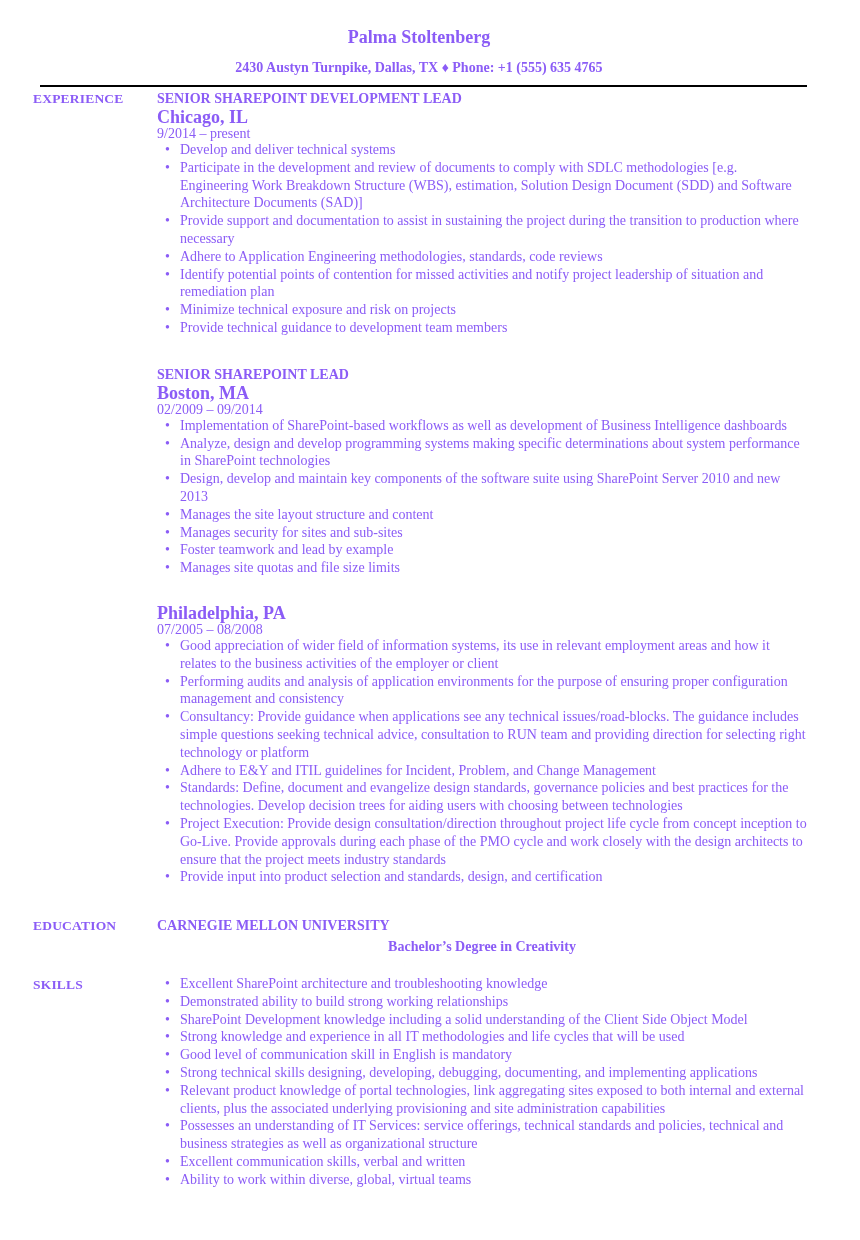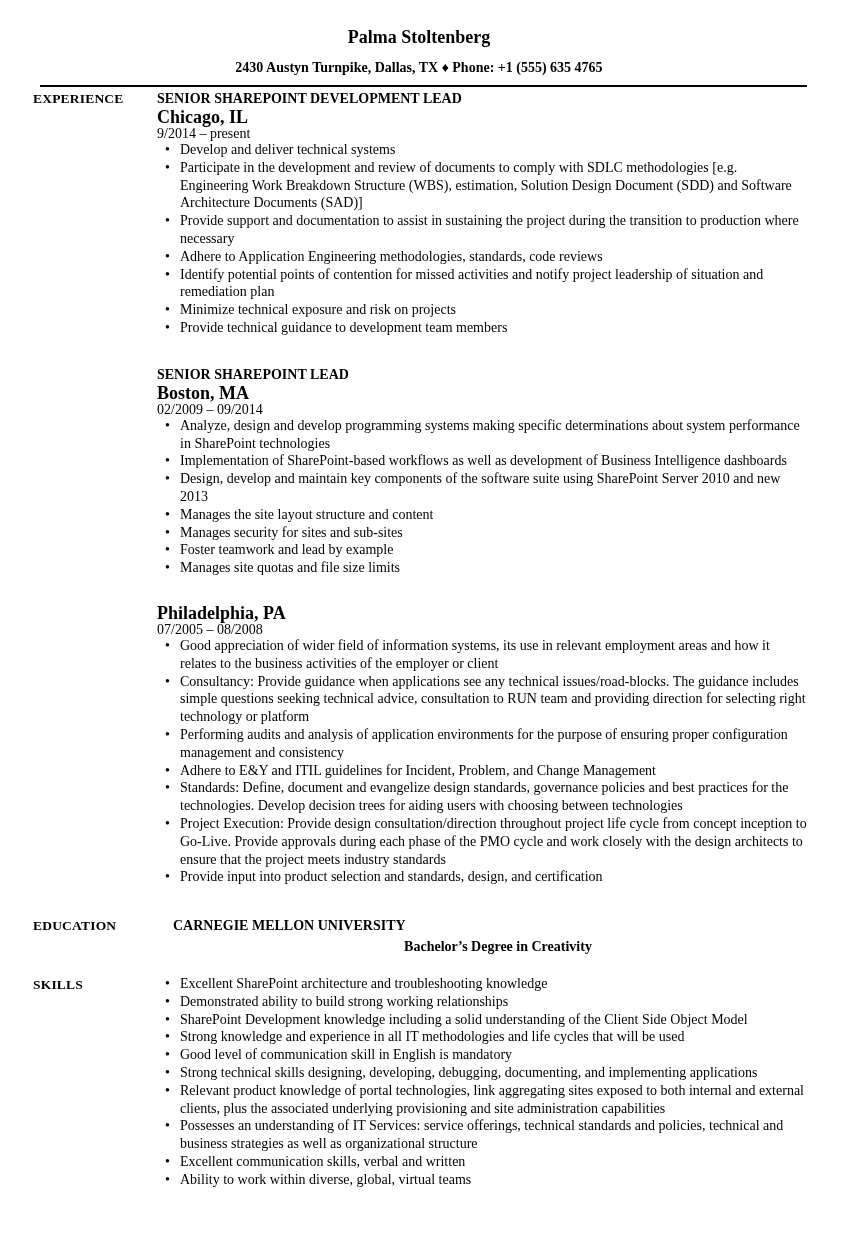--- a/index.html
+++ b/index.html
@@ -3,21 +3,21 @@
 <meta charset="utf-8">
 <style>
   html, body { margin: 0; padding: 0; background: #ffffff; }
   .page {
     position: relative;
     width: 860px;
     height: 1240px;
     box-sizing: border-box;
     padding: 27px 55px 0 33px;
     background: #ffffff;
-    color: #000000;
+    color: #8b5cf6;
     font-family: "Liberation Serif", "DejaVu Serif", serif;
     overflow: hidden;
   }
   
   .name {
     margin: 0;
     text-align: center;
     font-size: 18px;
     line-height: 20px;
     font-weight: bold;
@@ -35,21 +35,21 @@
     margin: 10px 0 0 7px;
     width: 767px;
   }
   
   .section {
     display: grid;
     grid-template-columns: 124px 650px;
     align-items: start;
   }
   .section-experience { margin-top: 2px; }
-  .section-education  { margin-top: 30px; gap: 16px; }
+  .section-education  { margin-top: 30px; }
   .section-skills     { margin-top: 20px; }
   .section-label {
     font-weight: bold;
     font-size: 13.5px;
     line-height: 20px;
     letter-spacing: 0.2px;
   }
   
   .job + .job { margin-top: 28px; }
   .job-title {
@@ -128,37 +128,37 @@
           <li>Minimize technical exposure and risk on projects</li>
           <li>Provide technical guidance to development team members</li>
         </ul>
       </article>
 
       <article class="job">
         <h2 class="job-title">SENIOR SHAREPOINT LEAD</h2>
         <div class="job-location">Boston, MA</div>
         <div class="job-dates">02/2009 – 09/2014</div>
         <ul class="bullets">
+          <li>Implementation of SharePoint-based workflows as well as development of Business Intelligence dashboards</li>
           <li>Analyze, design and develop programming systems making specific determinations about system performance in SharePoint technologies</li>
-          <li>Implementation of SharePoint-based workflows as well as development of Business Intelligence dashboards</li>
           <li>Design, develop and maintain key components of the software suite using SharePoint Server 2010 and new 2013</li>
           <li>Manages the site layout structure and content</li>
           <li>Manages security for sites and sub-sites</li>
           <li>Foster teamwork and lead by example</li>
           <li>Manages site quotas and file size limits</li>
         </ul>
       </article>
 
       <article class="job">
         <div class="job-location">Philadelphia, PA</div>
         <div class="job-dates">07/2005 – 08/2008</div>
         <ul class="bullets">
           <li>Good appreciation of wider field of information systems, its use in relevant employment areas and how it relates to the business activities of the employer or client</li>
+          <li>Performing audits and analysis of application environments for the purpose of ensuring proper configuration management and consistency</li>
           <li>Consultancy: Provide guidance when applications see any technical issues/road-blocks. The guidance includes simple questions seeking technical advice, consultation to RUN team and providing direction for selecting right technology or platform</li>
-          <li>Performing audits and analysis of application environments for the purpose of ensuring proper configuration management and consistency</li>
           <li>Adhere to E&amp;Y and ITIL guidelines for Incident, Problem, and Change Management</li>
           <li>Standards: Define, document and evangelize design standards, governance policies and best practices for the technologies. Develop decision trees for aiding users with choosing between technologies</li>
           <li>Project Execution: Provide design consultation/direction throughout project life cycle from concept inception to Go-Live. Provide approvals during each phase of the PMO cycle and work closely with the design architects to ensure that the project meets industry standards</li>
           <li>Provide input into product selection and standards, design, and certification</li>
         </ul>
       </article>
 
     </div>
   </section>
 

